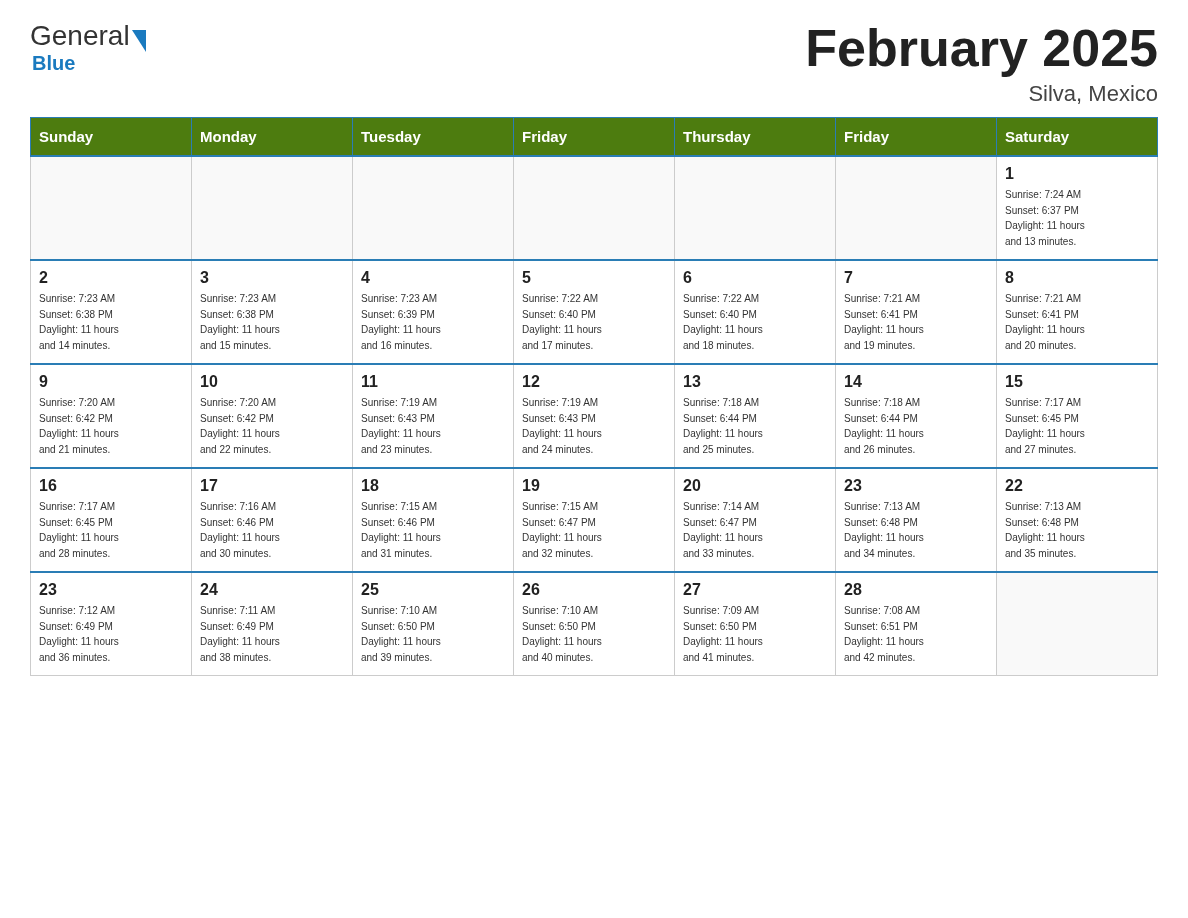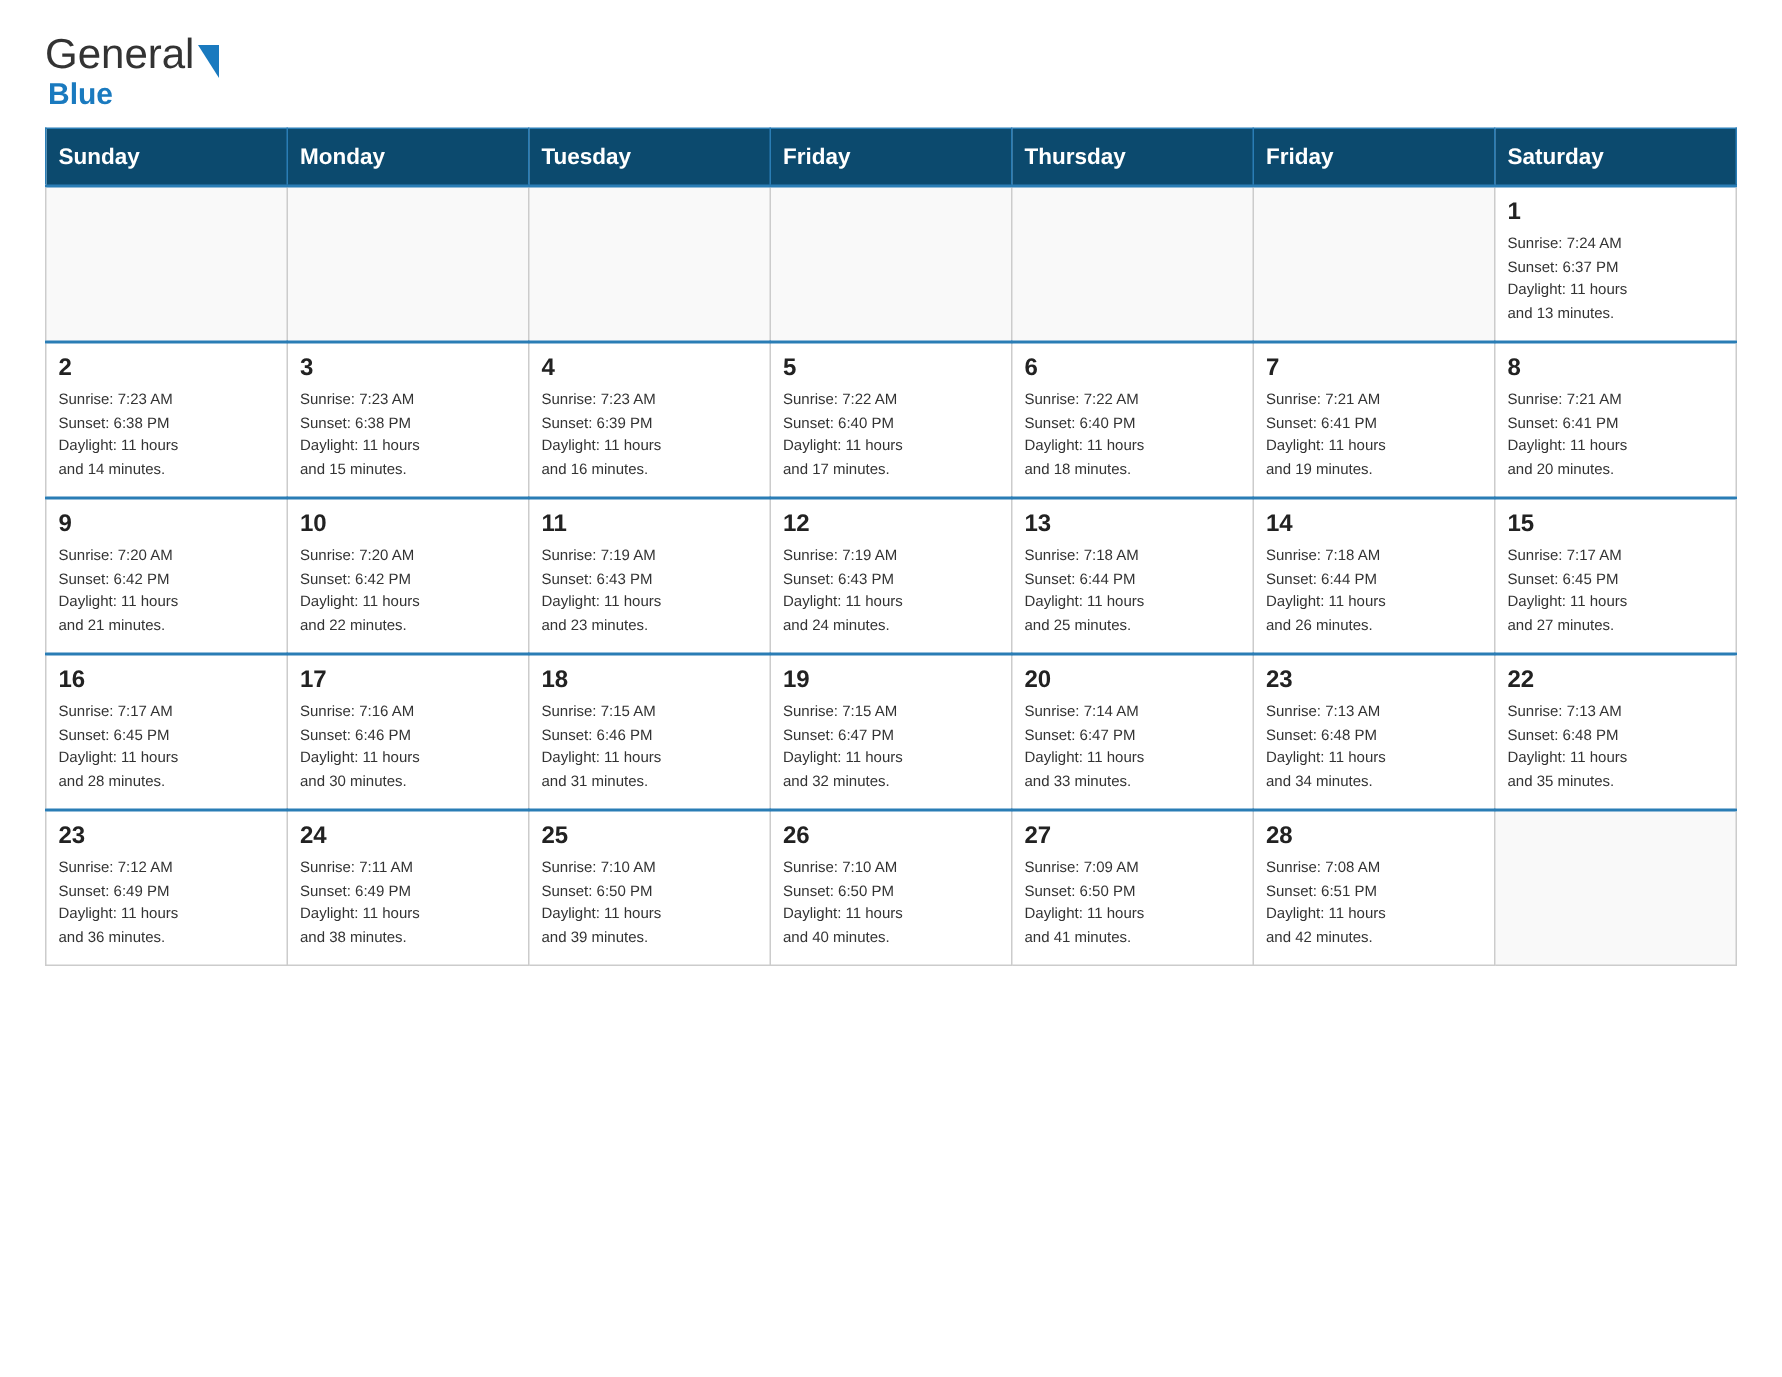--- a/index.html
+++ b/index.html
@@ -58,21 +58,21 @@
       font-size: 22px;
       color: #444;
       margin-top: 4px;
     }
     table {
       width: 100%;
       border-collapse: collapse;
       margin-top: 10px;
     }
     thead th {
-      background-color: #0c4a6e;
+      background-color: #4d7c0f;
       color: #fff;
       font-size: 15px;
       font-weight: bold;
       padding: 10px 8px;
       text-align: left;
       border: 1px solid #2a7db5;
       margin-left: 28px;
     }
     tbody td {
       vertical-align: top;
@@ -104,20 +104,24 @@
 </head>
 <body>
 
 <div class="header">
   <div class="logo-wrapper">
     <div class="logo-top">
       <span class="logo-text-general">General</span>
       <div class="logo-arrow"></div>
     </div>
     <span class="logo-text-blue">Blue</span>
+  </div>
+  <div class="title-block">
+    <div class="calendar-title">February 2025</div>
+    <div class="calendar-subtitle">Silva, Mexico</div>
   </div>
 </div>
 
 <table>
   <thead>
     <tr>
     <th>Sunday</th>
         <th>Monday</th>
         <th>Tuesday</th>
         <th>Friday</th>

